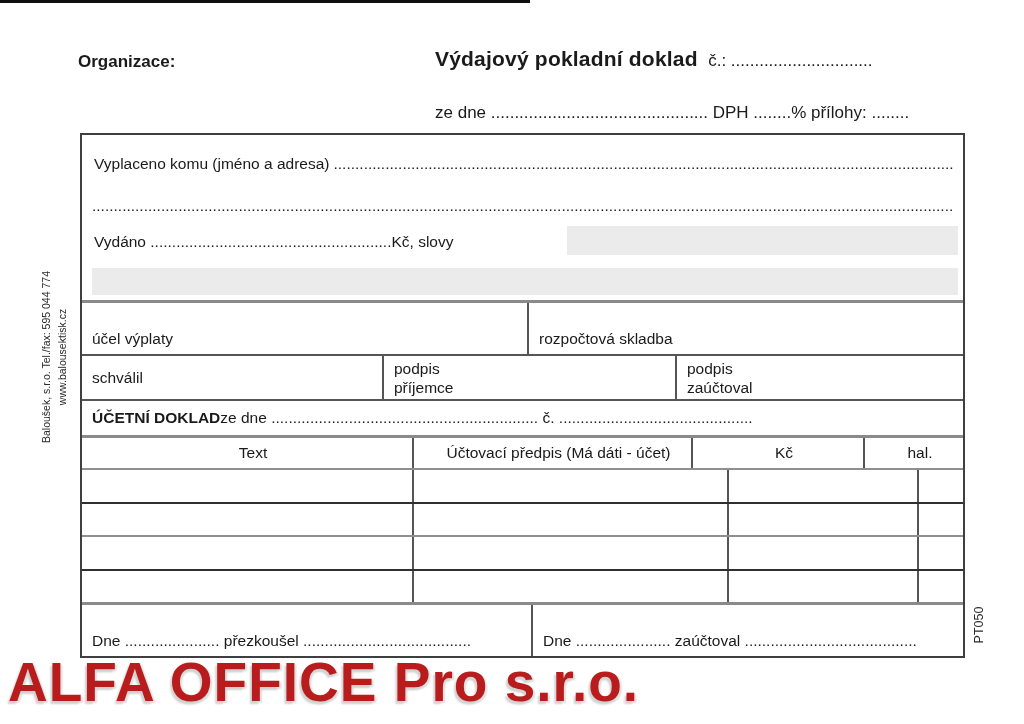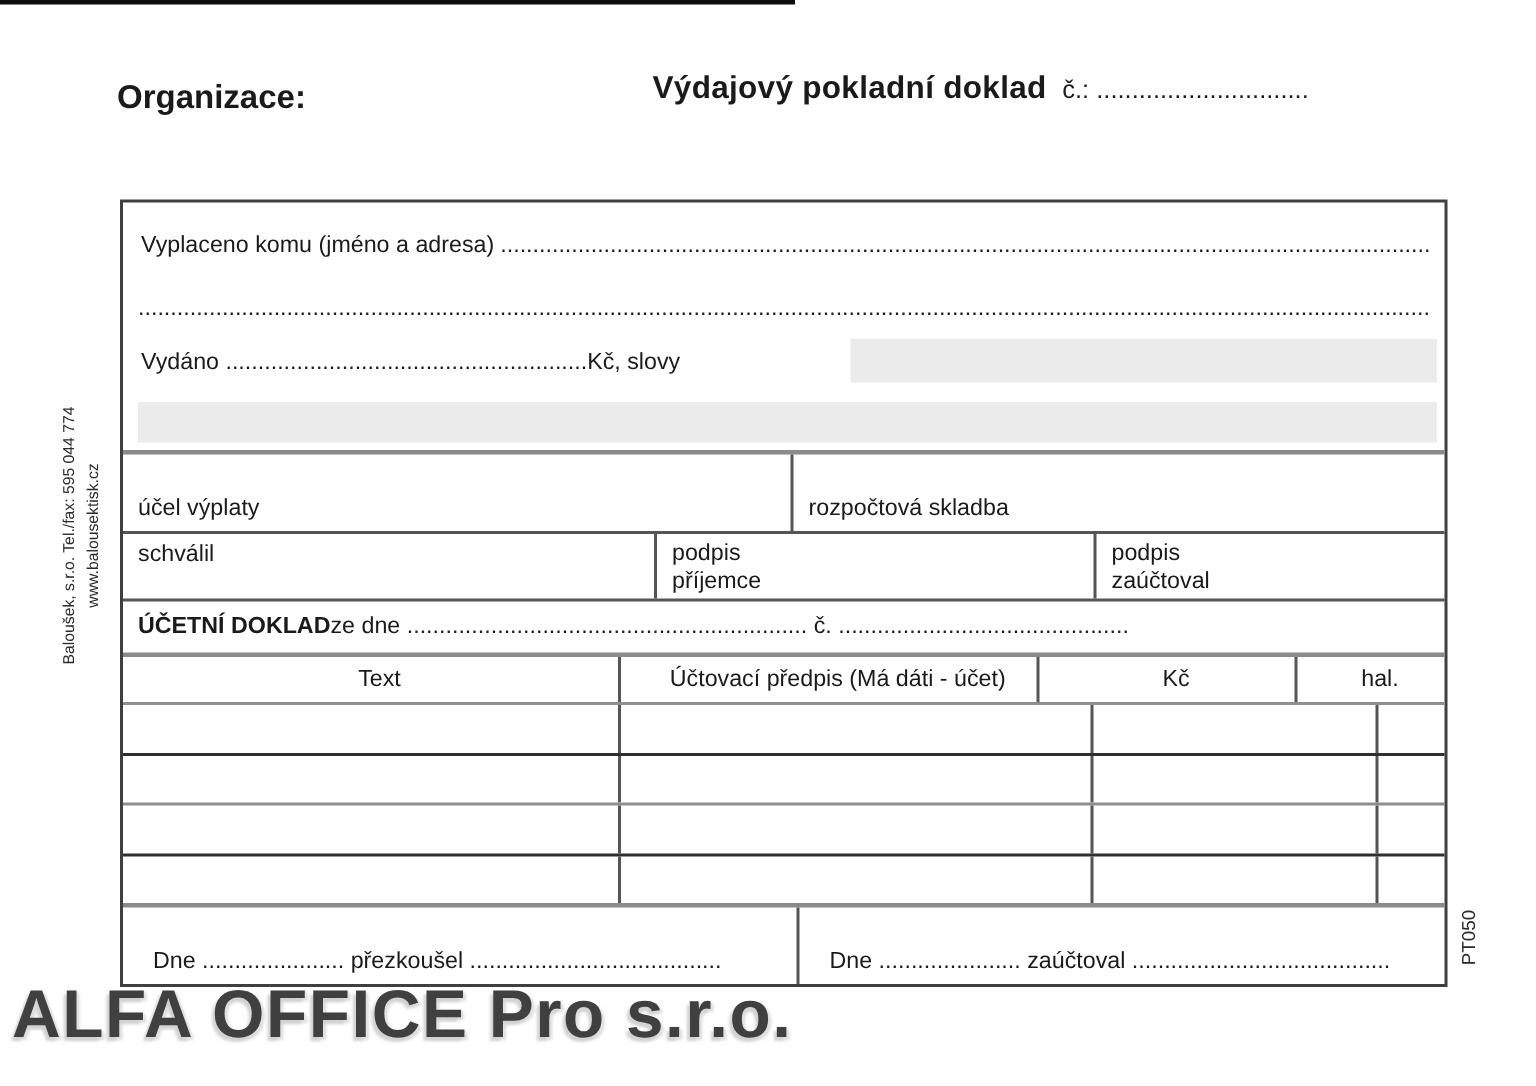--- a/index.html
+++ b/index.html
@@ -4,21 +4,21 @@
 <style>
   html,body{margin:0;padding:0;background:#ffffff;}
   .page{
     position:relative;width:1024px;height:724px;background:#ffffff;overflow:hidden;
     font-family:"Liberation Sans", sans-serif;color:#1a1a1a;
   }
   .abs{position:absolute;}
   
   .scan-bar{left:0;top:0;width:530px;height:3px;background:#0e0e0e;}
   
-  .org-label{left:78px;top:52px;font-size:22px;font-weight:bold;}
+  .org-label{left:78px;top:52px;font-size:17px;font-weight:bold;}
   .title-line{left:435px;top:47px;width:540px;white-space:nowrap;overflow:hidden;}
   .title-main{font-size:21px;font-weight:bold;letter-spacing:.2px;}
   .title-suffix{font-size:17px;margin-left:6px;}
   .subtitle-line{left:435px;top:103px;width:535px;font-size:17px;white-space:nowrap;overflow:hidden;}
   
   .printer-info{
     left:-76px;top:339px;width:264px;height:36px;
     transform:rotate(-90deg);transform-origin:center;
     text-align:center;font-size:10.5px;color:#2a2a2a;line-height:16px;white-space:nowrap;
   }
@@ -39,21 +39,21 @@
   .issued-line{left:12px;top:98px;width:545px;}
   .shade-box{background:#ebebeb;}
   .shade1{left:485px;top:91px;width:391px;height:29px;}
   .shade2{left:10px;top:133px;width:866px;height:27px;}
   
   .row-purpose{left:0;top:165px;width:881px;height:54px;border-top:3px solid #8a8a8a;display:flex;}
   .cell{display:flex;align-items:flex-end;padding:6px 10px;box-sizing:border-box;}
   .cell-purpose{width:445px;}
   .cell-budget{flex:1;border-left:2px solid #555;}
   .row-sign{left:0;top:219px;width:881px;height:45px;border-top:2px solid #555;display:flex;}
-  .cell-approved{width:354px;display:flex;align-items:flex-start;padding:5px 10px;box-sizing:border-box;}
+  .cell-approved{width:300px;display:flex;align-items:center;padding:5px 10px;box-sizing:border-box;}
   .cell-sig{border-left:2px solid #555;padding:3px 10px;box-sizing:border-box;line-height:19px;}
   .cell-sig1{width:293px;}
   .cell-sig2{flex:1;}
   .row-acc{left:0;top:264px;width:881px;height:36px;border-top:2px solid #555;display:flex;align-items:center;padding:0 10px;box-sizing:border-box;white-space:nowrap;overflow:hidden;}
   .acc-bold{font-weight:bold;}
   .row-thead{left:0;top:300px;width:881px;height:33px;border-top:3px solid #8a8a8a;display:flex;}
   .th{display:flex;align-items:center;justify-content:center;box-sizing:border-box;padding-left:12px;}
   .th-text{width:330px;}
   .th-entry{width:279px;border-left:2px solid #555;}
   .th-kc{width:172px;border-left:2px solid #555;}
@@ -62,43 +62,44 @@
   .rb1{top:333px;border-top:2px solid #8f8f8f;}
   .rb2{top:366.5px;border-top:2px solid #2f2f2f;}
   .rb3{top:400px;border-top:2px solid #8f8f8f;}
   .rb4{top:433.5px;border-top:2px solid #2f2f2f;}
   .td{box-sizing:border-box;height:100%;}
   .td-text{width:330px;}
   .td-entry{width:315px;border-left:2px solid #555;}
   .td-kc{width:190px;border-left:2px solid #555;}
   .td-hal{flex:1;border-left:2px solid #555;}
   .row-foot{left:0;top:467px;width:881px;height:54px;border-top:3px solid #8a8a8a;display:flex;}
-  .foot-cell{display:flex;align-items:flex-end;padding:6px 20px;box-sizing:border-box;white-space:nowrap;overflow:hidden;}
+  .foot-cell{display:flex;align-items:flex-end;padding:6px 10px;box-sizing:border-box;white-space:nowrap;overflow:hidden;}
   .foot-left{width:449px;}
   .foot-right{flex:1;border-left:2px solid #555;}
   
   .watermark{
     left:8px;top:650px;width:1010px;
-    font-size:45px;font-weight:bold;letter-spacing:1px;white-space:nowrap;
-    color:#404040;
+    font-size:55px;font-weight:bold;letter-spacing:1px;white-space:nowrap;
+    color:#b91c1c;
     text-shadow:-2px 3px 2px #d2d2d2, 1px 1px 1px #e3e3e3, 2px 2px 2px #dcdcdc;
   }
 </style>
 </head>
 <body>
 
 <div class="page">
 
   <div class="abs scan-bar"></div>
 
   <div class="abs org-label">Organizace:</div>
   <div class="abs title-line">
     <span class="title-main">Výdajový pokladní doklad</span>
     <span class="title-suffix">č.: ..............................</span>
   </div>
+  <div class="abs subtitle-line">ze dne .............................................. DPH ........%  přílohy: ........</div>
 
   <div class="abs printer-info">
     <div>Baloušek, s.r.o. Tel./fax: 595 044 774</div>
     <div>www.balousektisk.cz</div>
   </div>
 
   <div class="abs product-code">PT050</div>
 
   <div class="abs form-box">
 

